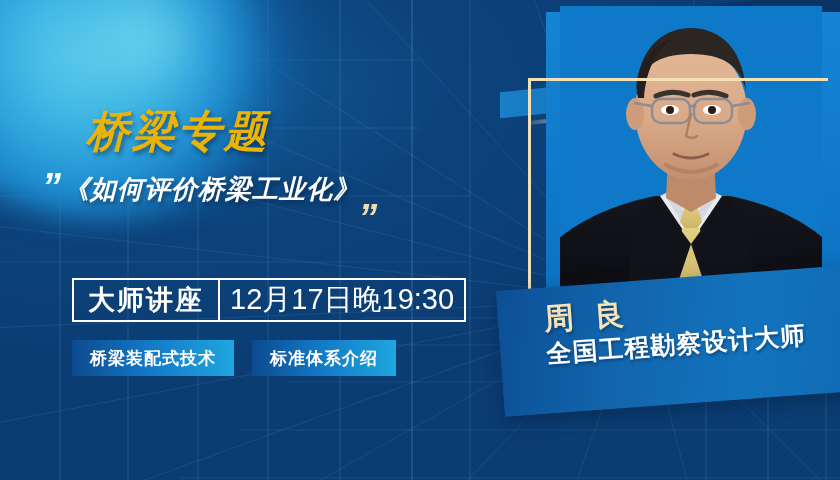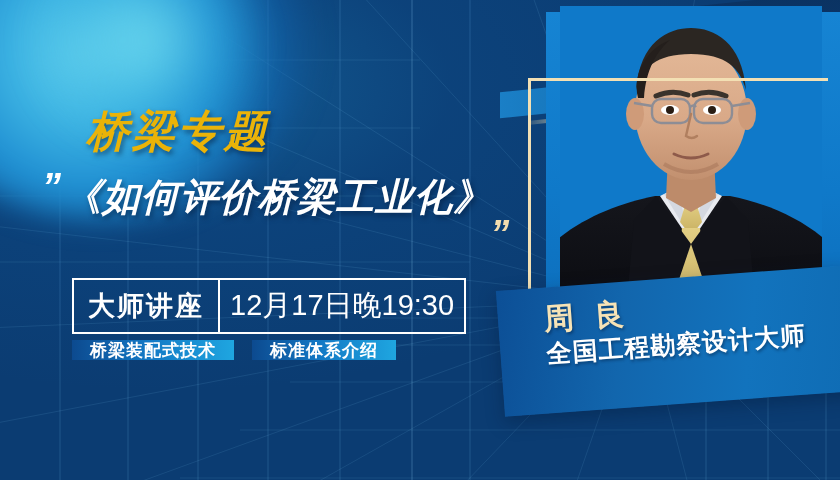--- a/index.html
+++ b/index.html
@@ -204,34 +204,34 @@
     margin-right: 4px;
     margin-top: -2px;
   }
   .quote-close {
     color: #f3dcae;
     margin-left: 2px;
     align-self: flex-end;
     margin-bottom: -6px;
   }
   .subline {
-    font-size: 38px;
+    font-size: 26px;
     font-weight: bold;
     font-style: italic;
     color: #ffffff;
     letter-spacing: 1px;
     text-shadow: 2px 3px 5px rgba(3,26,58,0.55);
   }
 
   
   .lecture-bar {
     position: absolute;
     left: 72px;
     top: 278px;
-    height: 56px;
+    height: 44px;
     display: flex;
     align-items: stretch;
     border: 2px solid #ffffff;
     box-sizing: border-box;
     text-align: center;
   }
   .lecture-badge {
     display: flex;
     align-items: center;
     justify-content: center;
@@ -255,21 +255,21 @@
 
   
   .tags {
     position: absolute;
     left: 72px;
     top: 340px;
     display: flex;
     gap: 18px;
   }
   .tag {
-    height: 20px;
+    height: 36px;
     display: flex;
     align-items: center;
     justify-content: center;
     padding: 0 18px;
     color: #ffffff;
     font-size: 17px;
     font-weight: bold;
     letter-spacing: 1px;
     background: linear-gradient(90deg, #0c4a8f 0%, #1277c4 45%, #1fa6e0 100%);
   }

